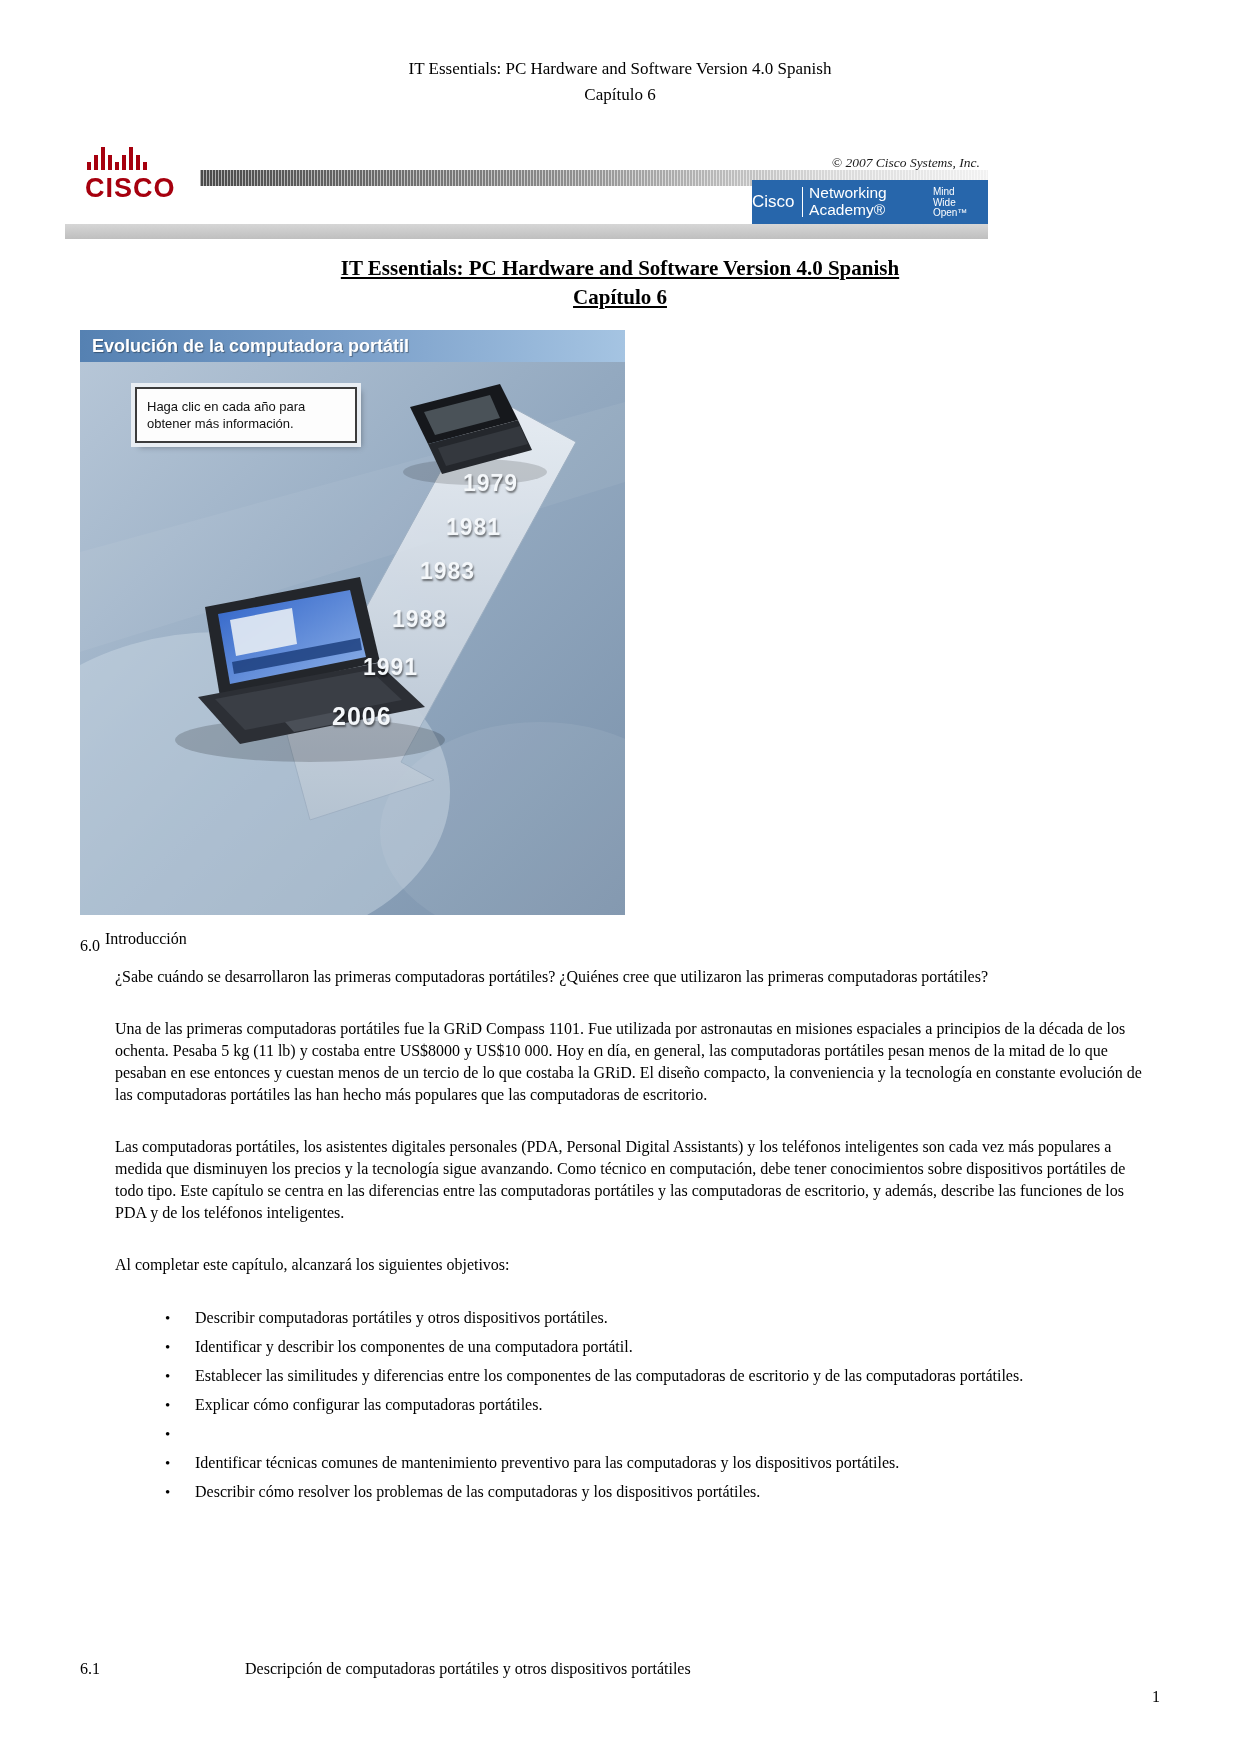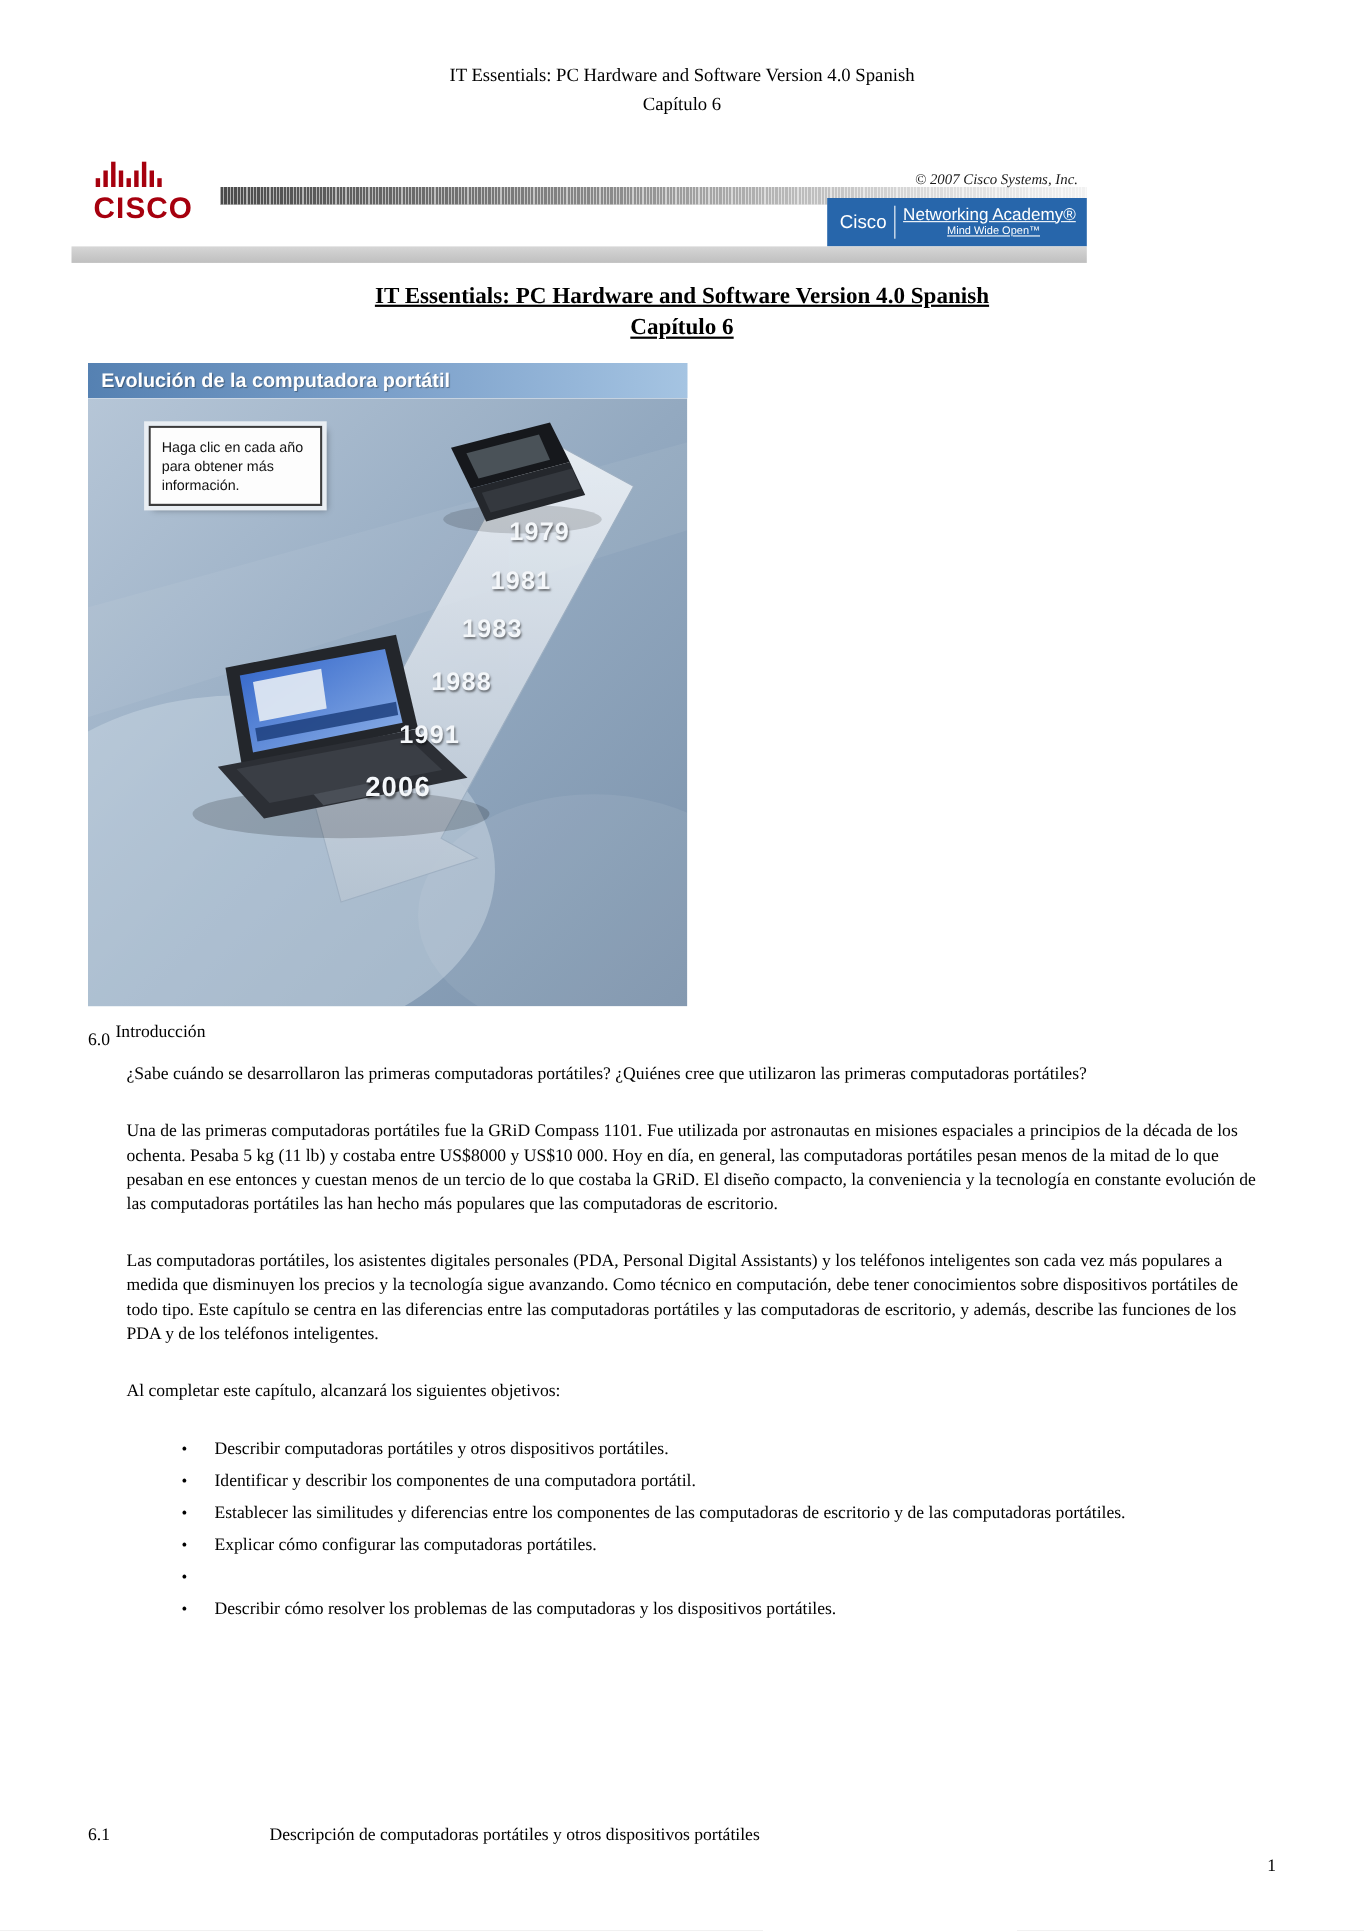--- a/index.html
+++ b/index.html
@@ -27,40 +27,40 @@
       repeating-linear-gradient(90deg, rgba(255,255,255,0.55) 0 1px, rgba(0,0,0,0) 1px 3px),
       linear-gradient(90deg, #4a4a4a 0%, #8a8a8a 45%, #d9d9d9 80%, #f2f2f2 100%);
   }
   .copyright { position:absolute; top:155px; right:260px; font-style:italic;
     font-size:13.5px; color:#1a1a1a; font-family:"Liberation Serif", serif; }
   .brand-bar { position:absolute; left:752px; top:180px; width:236px; height:44px;
     background:#2766ab; display:flex; align-items:center; justify-content:flex-end;
     padding-right:10px; color:#fff; font-family:"Liberation Sans", sans-serif; }
   .brand-cisco { font-size:17px; margin-right:7px; }
   .brand-divider { width:1px; height:30px; background:#ffffff; margin-right:7px; }
-  .brand-right { display:flex; flex-direction:column; line-height:1.05;text-decoration:underline; }
+  .brand-right { display:flex; flex-direction:row; line-height:1.05; }
   .brand-academy { font-size:15.5px; }
   .brand-tagline { font-size:10px; margin-top:2px;padding-left:40px; }
   .gray-bar { position:absolute; left:65px; top:224px; width:923px; height:15px;
     background:linear-gradient(180deg,#d6d6d6,#bfbfbf); }
 
   
   .main-title { position:absolute; top:254px; left:0; width:100%; text-align:center;
     font-weight:bold; font-size:21px; line-height:29px; }
   .main-title div { text-decoration:underline; }
 
   
   .evolution-figure { position:absolute; left:80px; top:330px; width:545px; }
   .fig-titlebar { height:32px; line-height:32px; padding-left:12px; color:#ffffff;
     font-family:"Liberation Sans", sans-serif; font-weight:bold; font-size:18px;
     background:linear-gradient(90deg,#5581b2 0%, #7fa3cc 55%, #a5c4e2 100%);
     text-shadow:1px 1px 1px rgba(0,0,0,0.35); }
   .fig-image { position:relative; width:545px; height:553px; overflow:hidden; }
   .fig-image svg { position:absolute; left:0; top:0; }
-  .callout { position:absolute; left:55px; top:25px; width:158px;
+  .callout { position:absolute; left:55px; top:25px; width:222px;
     background:#fdfdfd; border:2px solid #3c3c3c; outline:4px solid #e9eef3;
     box-shadow:4px 4px 6px rgba(0,0,0,0.35);
     font-family:"Liberation Sans", sans-serif; font-size:13px; line-height:17px;
     padding:9px 10px; color:#111; }
   .year { position:absolute; font-family:"Liberation Sans", sans-serif; font-weight:bold;
     font-size:23px; color:#f4f7fa; text-shadow:1px 2px 2px rgba(0,0,0,0.5);
     cursor:pointer; letter-spacing:1px; }
   .y0 { left:383px; top:108px; }
   .y1 { left:366px; top:152px; }
   .y2 { left:340px; top:196px; }
@@ -210,20 +210,24 @@
       </div>
       <div class="bullet-row">
         <span class="bullet-marker"></span>
         <span>Explicar cómo configurar las computadoras portátiles.</span>
       </div>
       <div class="bullet-row">
         <span class="bullet-marker"></span>
       </div>
       <div class="bullet-row">
         <span class="bullet-marker"></span>
+        <span>Identificar técnicas comunes de mantenimiento preventivo para las computadoras y los dispositivos portátiles.</span>
+      </div>
+      <div class="bullet-row">
+        <span class="bullet-marker"></span>
         <span>Describir cómo resolver los problemas de las computadoras y los dispositivos portátiles.</span>
       </div>
     </div>
   </div>
 
   <div class="section-row section-61">
     <span class="sec-num">6.1</span><span class="sec-title">Descripción de computadoras portátiles y otros dispositivos portátiles</span>
   </div>
 
   <div class="page-number">1</div>

